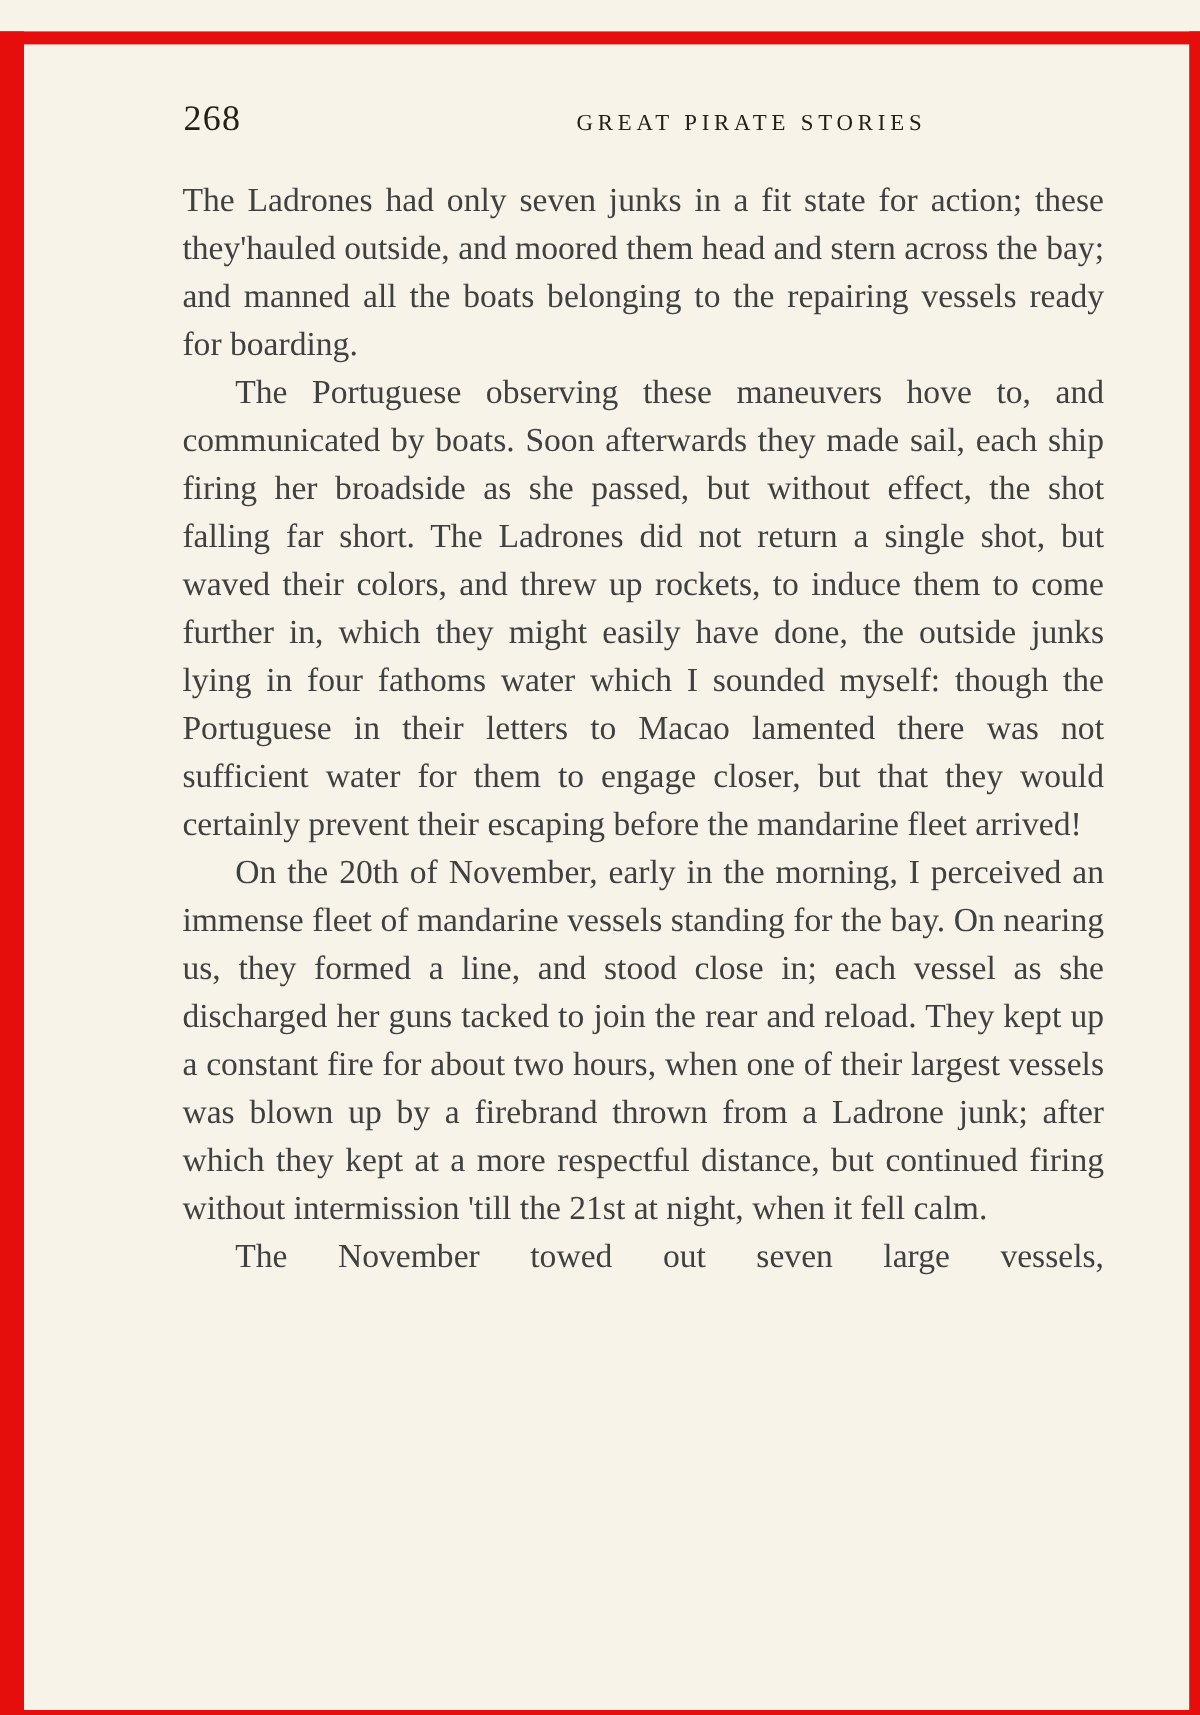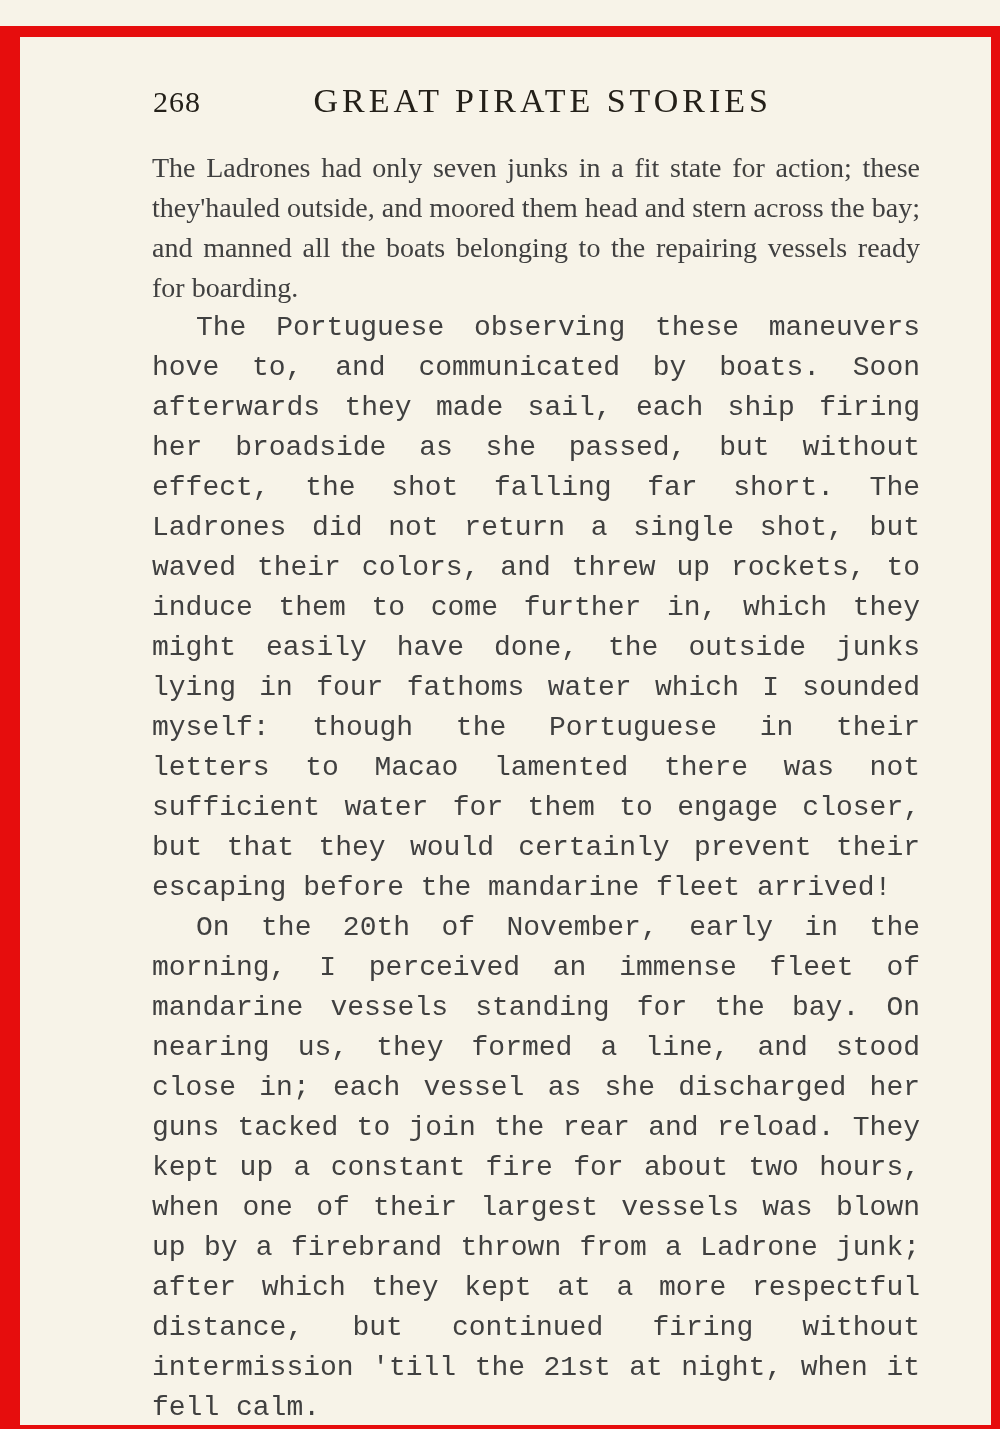--- a/index.html
+++ b/index.html
@@ -33,40 +33,40 @@
     display: flex;
     justify-content: space-between;
     align-items: baseline;
   }
   .page-number {
     font-size: 30px;
     letter-spacing: 1px;
     color: #242019;
   }
   .running-header {
-    font-size: 34px;
+    font-size: 19px;
     letter-spacing: 4px;
     color: #242019;
     white-space: nowrap;
   }
 
   .text-block {
     position: absolute;
     top: 122px;
     left: 152px;
     width: 768px;
   }
   .text-block p {
     font-size: 28px;
     line-height: 40px;
     text-align: justify;
     color: #404040;
     hyphens: none;
   }
-  .text-block p.indent { text-indent: 44px; font-family: Liberation Mono, monospace; }
+  .text-block p.indent { text-indent: 44px; }
   .text-block p.justify-last { text-align-last: justify; }
 </style>
 </head>
 <body>
 
 <div class="page">
 
   <div class="edge edge-top"></div>
   <div class="edge edge-left"></div>
   <div class="edge edge-right"></div>

